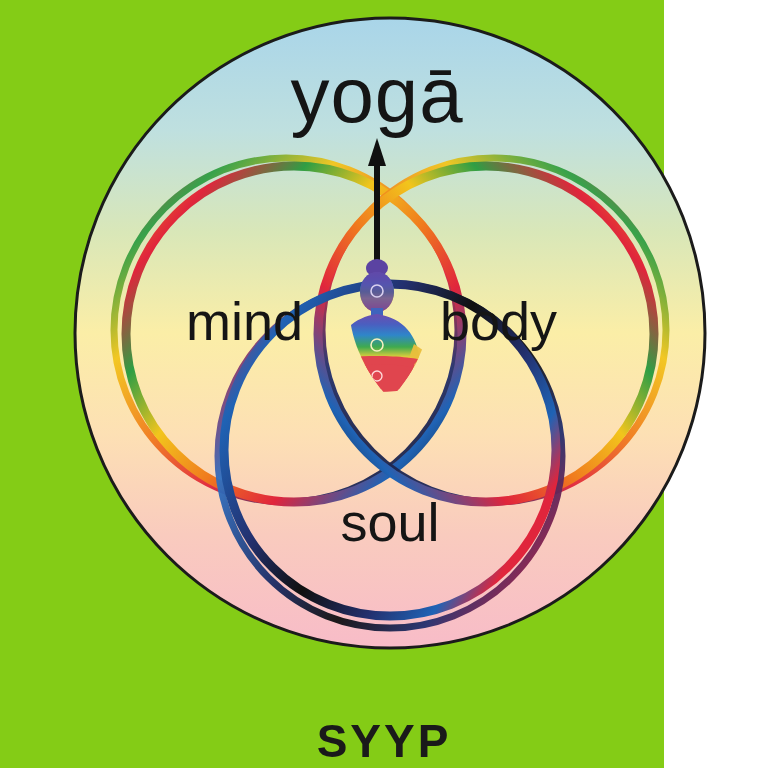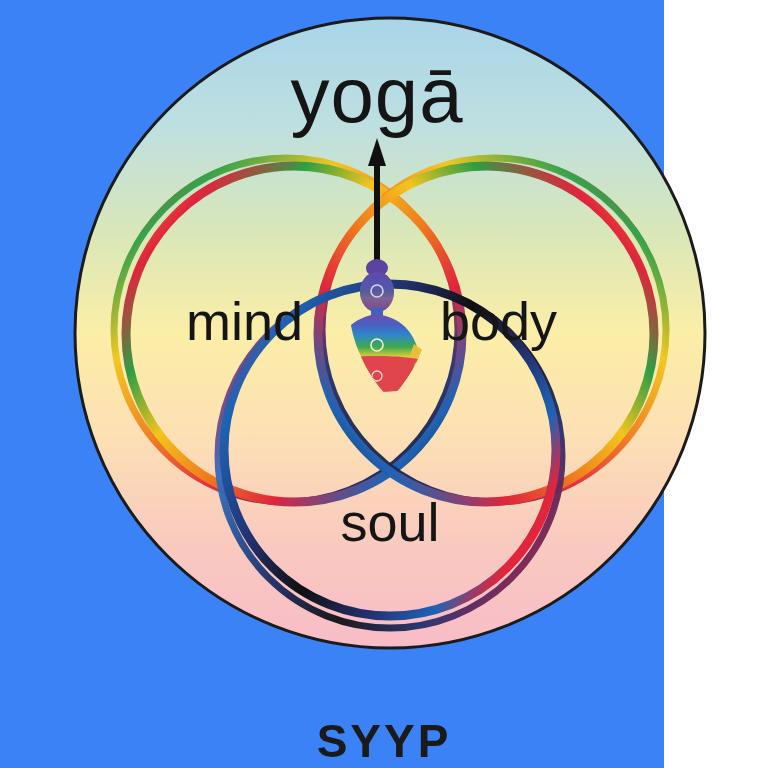--- a/index.html
+++ b/index.html
@@ -10,21 +10,21 @@
   body {
     width: 768px;
     height: 768px;
     overflow: hidden;
     font-family: "Liberation Sans", sans-serif;
   }
   #logo-canvas {
     position: relative;
     width: 664px;
     height: 768px;
-    background: #3b82f6;
+    background: #84cc16;
   }
   #logo-svg {
     display: block;
     width: 768px;
     height: 768px;
   }
   .txt-yoga {
     font-family: "Liberation Sans", sans-serif;
     font-size: 78px;
     font-weight: 300;

